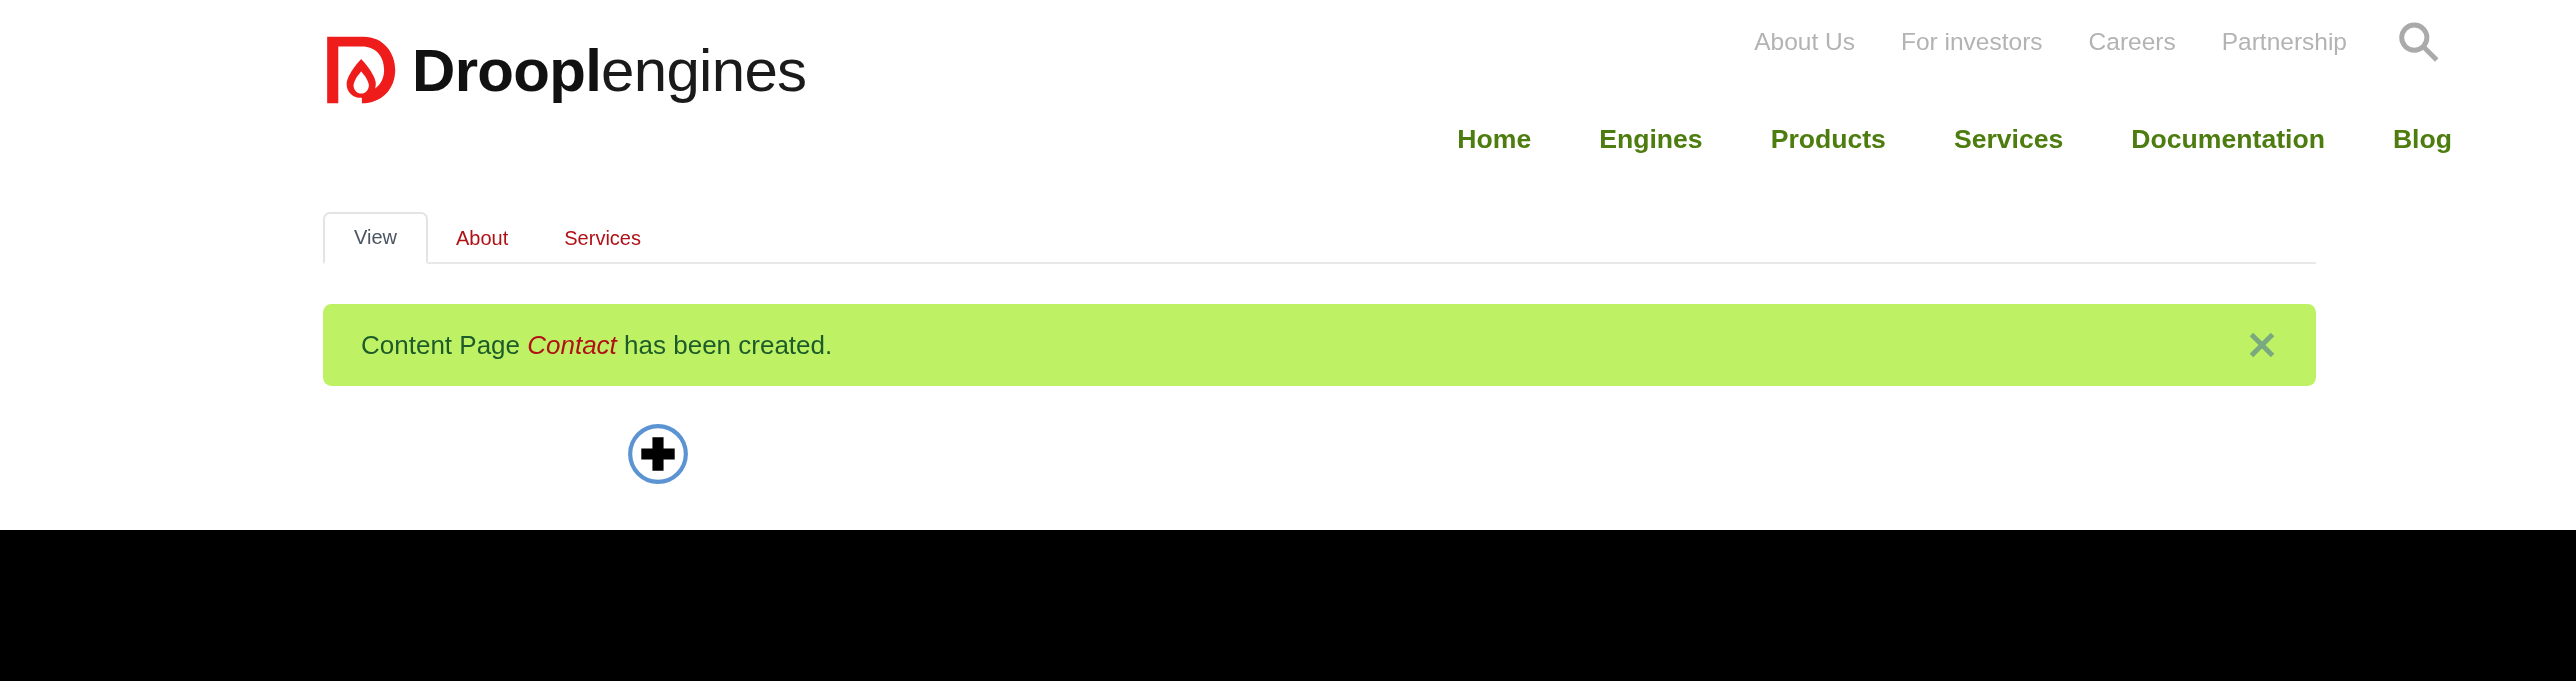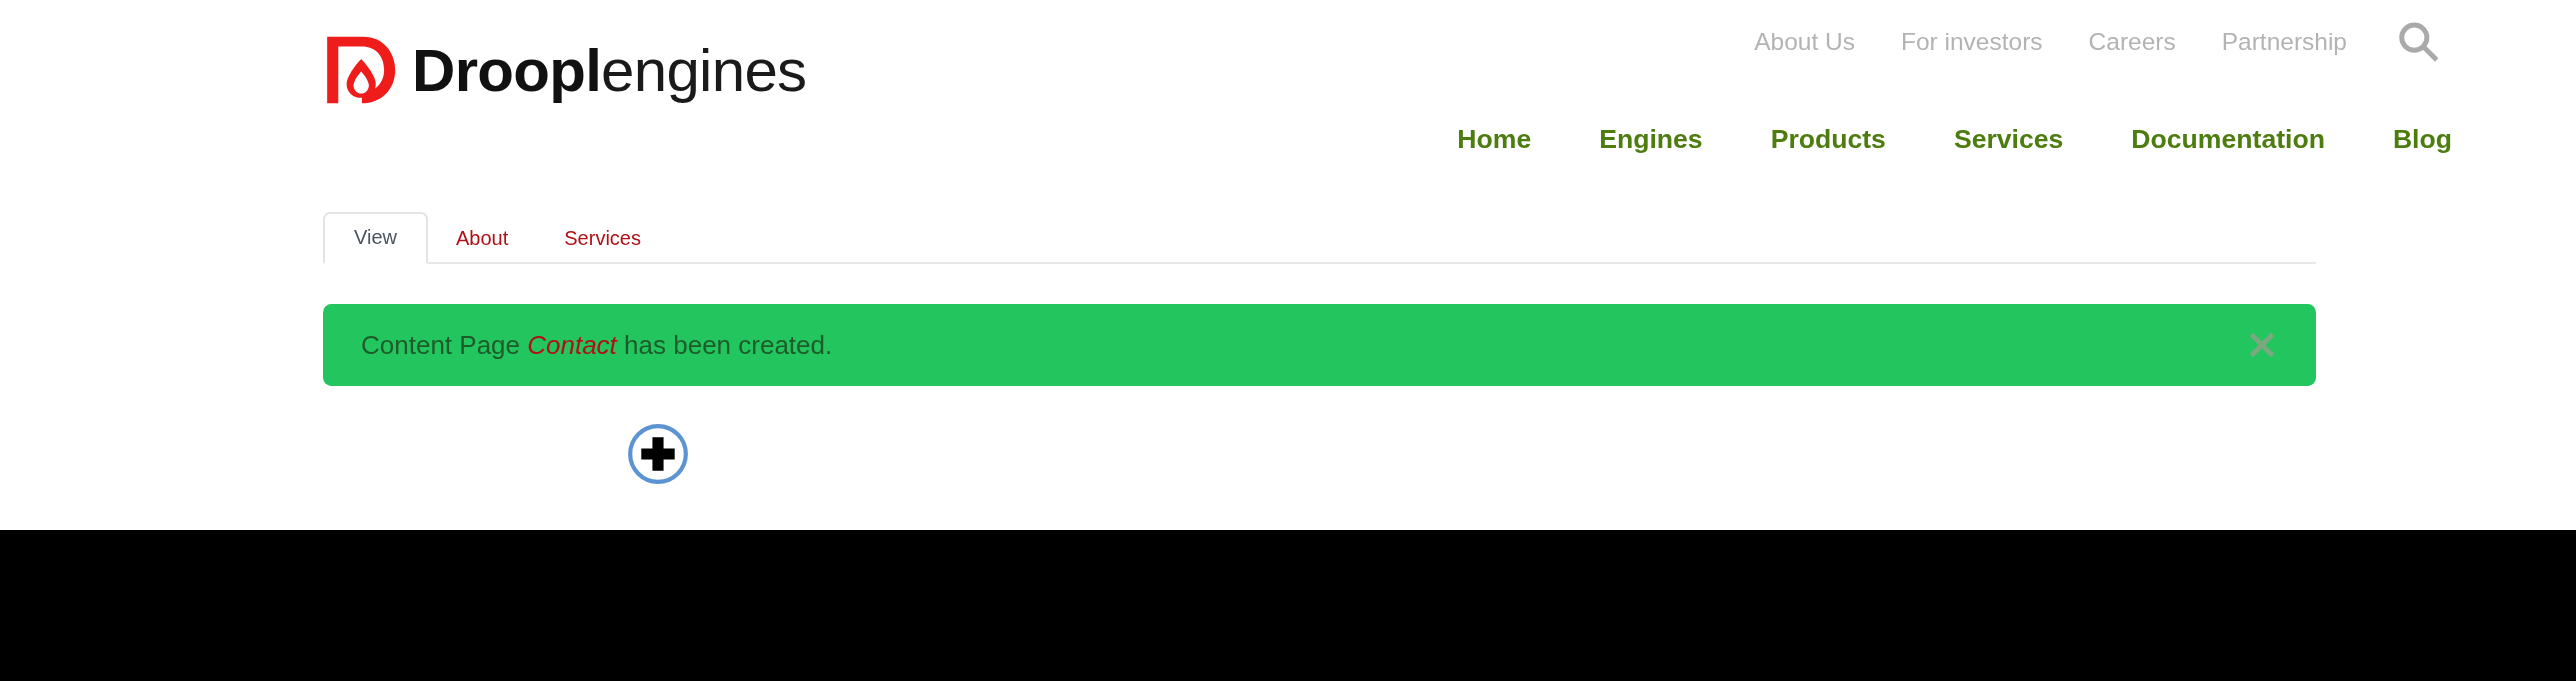--- a/index.html
+++ b/index.html
@@ -132,21 +132,21 @@
     padding: 12.6px 29px 15.4px 29px;
   }
 
   
   .message {
     position: absolute;
     left: 323px;
     top: 304px;
     width: 1993px;
     height: 82px;
-    background: #22c55e;
+    background: #bef264;
     border-radius: 8.4px;
     display: flex;
     align-items: center;
   }
   .message-text {
     font-size: 26px;
     color: #1d5c2a;
     margin-left: 38px;
     white-space: nowrap;
   }

